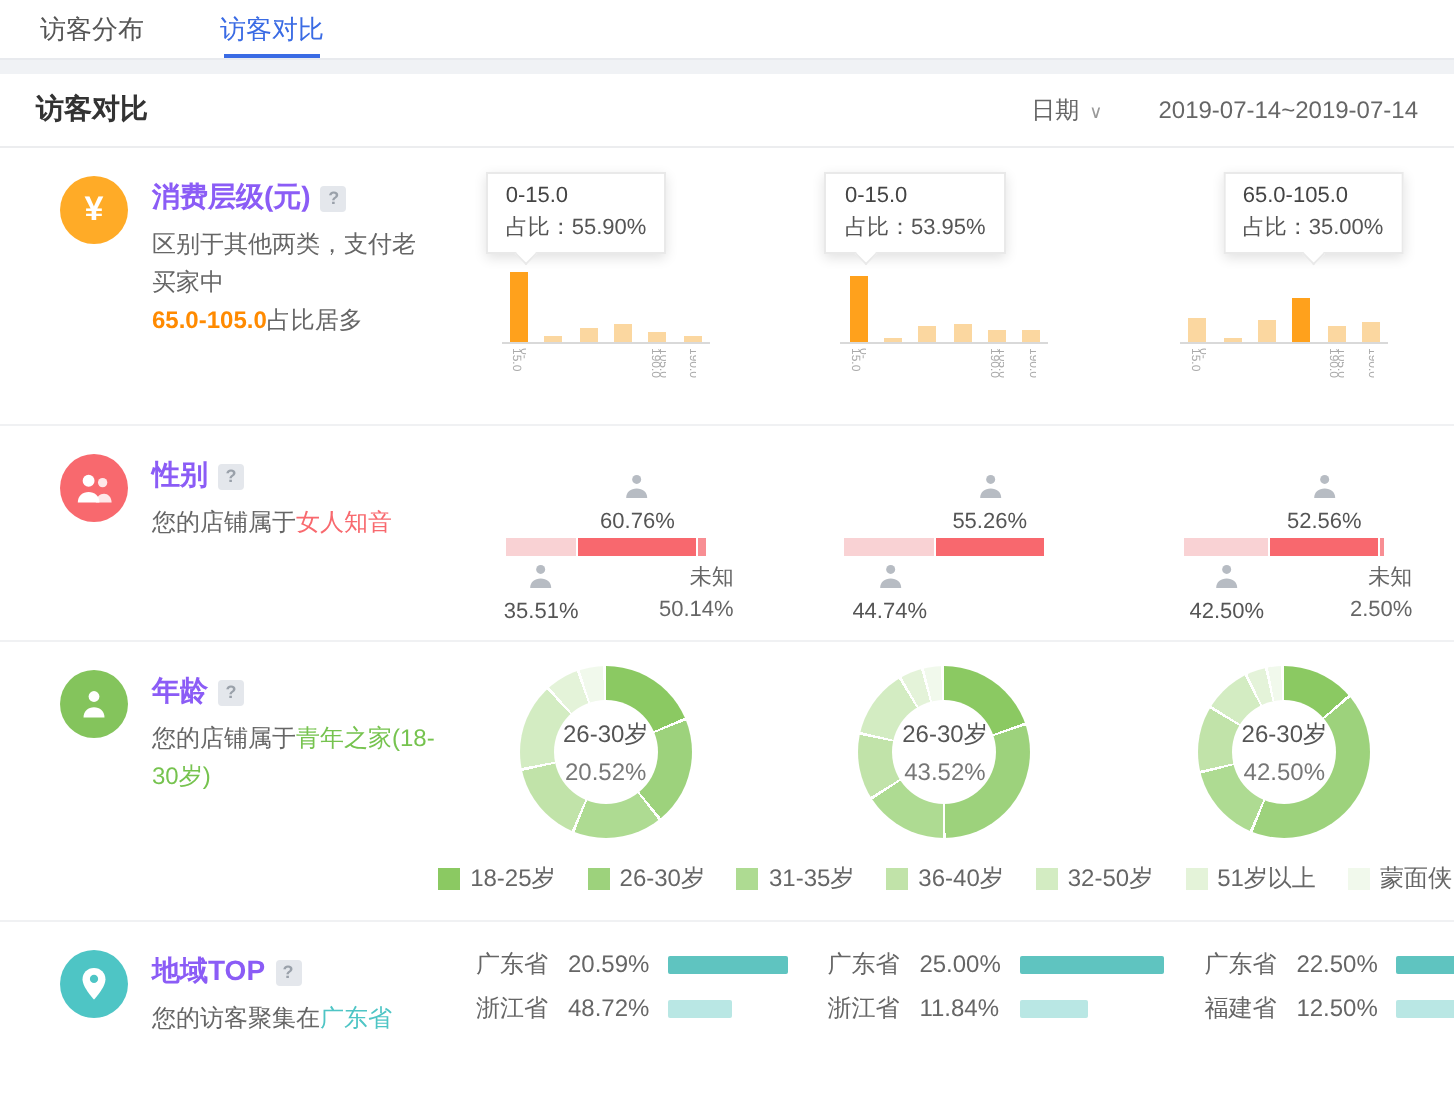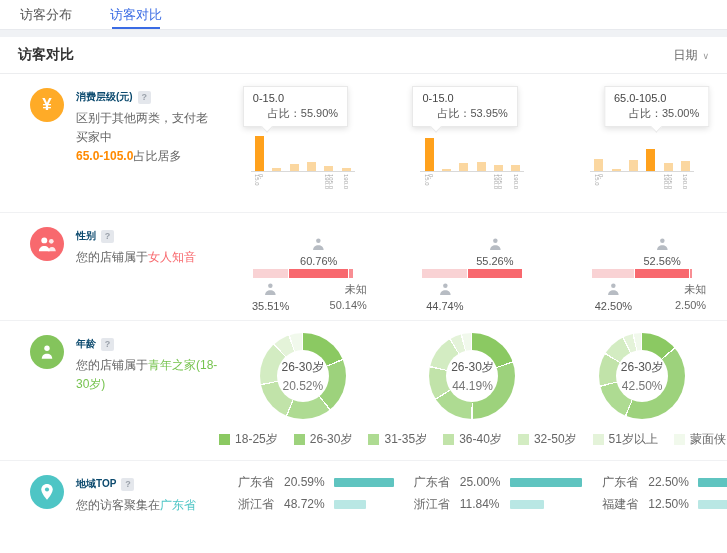--- a/index.html
+++ b/index.html
@@ -39,35 +39,35 @@
   .row-region { border-bottom:none; }
   .row-label { padding:14px 0 0 30px; display:flex; align-items:flex-start; }
   .row-icon { width:34px; height:34px; border-radius:50%; color:#fff; display:flex;
     align-items:center; justify-content:center; flex:none; }
   .row-icon.orange { background:#ffab27; font-size:17px; font-weight:bold; }
   .row-icon.red { background:#f8696e; }
   .row-icon.green { background:#84c45c; }
   .row-icon.teal { background:#4ec5c5; }
   .row-text { margin-left:12px; padding-top:2px; }
   .row-title-line { display:flex; align-items:center; margin-bottom:5px; }
-  .row-title { font-size:10px; font-weight:bold; color:#0c4a6e; }
+  .row-title { font-size:14px; font-weight:bold; color:#8b5cf6; }
   .row-desc { font-size:12px; color:#666; line-height:19px; }
   .hl-orange { color:#ff8a00; font-weight:bold; }
   .hl-red { color:#f8696e; }
   .hl-green { color:#76c34f; }
   .hl-teal { color:#4ec5c5; }
   .cell { position:relative; }
 
   
   .bar-wrap { position:relative; width:120px; margin:10px auto 0; height:120px; }
   .tooltip { position:absolute; top:2px; background:#fff; border:1px solid #e9e9e9;
     box-shadow:0 2px 6px rgba(0,0,0,.12); padding:5px 9px; font-size:11px; color:#555;
     white-space:nowrap; z-index:2; }
   .tip1 { color:#444; }
-  .tip2 { margin-top:2px;margin-left:15px; }
+  .tip2 { margin-top:2px; }
   .tip-arrow { width:8px; height:8px; background:#fff; border-right:1px solid #e9e9e9;
     border-bottom:1px solid #e9e9e9; transform:rotate(45deg); position:absolute; bottom:-5px; }
   .bar-plot { position:absolute; top:48px; left:8px; width:104px; height:40px;
     display:flex; align-items:flex-end; border-bottom:1px solid #d9d9d9; }
   .bar-slot { flex:1; position:relative; display:flex; justify-content:center; align-items:flex-end; height:100%; }
   .bar { width:9px; }
   .bar-axis-label { position:absolute; top:calc(100% + 3px); left:50%; transform:translateX(-50%);
     writing-mode:vertical-rl; font-size:6px; line-height:4px; color:#aaa; max-height:15px;
     overflow:hidden; white-space:normal; }
 
@@ -111,20 +111,21 @@
 </div>
 <div class="band"></div>
 
 <div class="panel">
   <div class="panel-header">
     <div class="panel-title">访客对比</div>
     <div class="date-area">
       <span>
         <span>日期</span><span class="caret">∨</span>
       </span>
+      <span class="date-range">2019-07-14~2019-07-14</span>
     </div>
   </div>
 
 
   <div class="row row-cons">
     <div class="row-label">
       <div class="row-icon orange">¥</div>
       <div class="row-text">
         <div class="row-title-line">
           <span class="row-title">消费层级(元)</span>
@@ -349,21 +350,21 @@
           <div class="donut-hole">
             <div class="donut-l1">26-30岁</div>
             <div class="donut-l2">20.52%</div>
           </div>
         </div>
       </div>
     <div class="cell">
         <div class="donut" style="background: conic-gradient(rgb(139, 201, 98) 0deg, rgb(139, 201, 98) 70deg, rgb(255, 255, 255) 70deg, rgb(255, 255, 255) 72deg, rgb(157, 210, 124) 72deg, rgb(157, 210, 124) 178.936deg, rgb(255, 255, 255) 178.936deg, rgb(255, 255, 255) 180.936deg, rgb(174, 219, 146) 180.936deg, rgb(174, 219, 146) 236.536deg, rgb(255, 255, 255) 236.536deg, rgb(255, 255, 255) 238.536deg, rgb(193, 227, 169) 238.536deg, rgb(193, 227, 169) 281.536deg, rgb(255, 255, 255) 281.536deg, rgb(255, 255, 255) 283.536deg, rgb(211, 236, 194) 283.536deg, rgb(211, 236, 194) 328.336deg, rgb(255, 255, 255) 328.336deg, rgb(255, 255, 255) 330.336deg, rgb(228, 243, 217) 330.336deg, rgb(228, 243, 217) 344.536deg, rgb(255, 255, 255) 344.536deg, rgb(255, 255, 255) 346.536deg, rgb(241, 249, 236) 346.536deg, rgb(241, 249, 236) 358deg, rgb(255, 255, 255) 358deg, rgb(255, 255, 255) 360deg);">
           <div class="donut-hole">
             <div class="donut-l1">26-30岁</div>
-            <div class="donut-l2">44.19%</div>
+            <div class="donut-l2">43.52%</div>
           </div>
         </div>
       </div>
     <div class="cell">
         <div class="donut" style="background: conic-gradient(rgb(139, 201, 98) 0deg, rgb(139, 201, 98) 48.4deg, rgb(255, 255, 255) 48.4deg, rgb(255, 255, 255) 50.4deg, rgb(157, 210, 124) 50.4deg, rgb(157, 210, 124) 201.4deg, rgb(255, 255, 255) 201.4deg, rgb(255, 255, 255) 203.4deg, rgb(174, 219, 146) 203.4deg, rgb(174, 219, 146) 255.4deg, rgb(255, 255, 255) 255.4deg, rgb(255, 255, 255) 257.4deg, rgb(193, 227, 169) 257.4deg, rgb(193, 227, 169) 300.4deg, rgb(255, 255, 255) 300.4deg, rgb(255, 255, 255) 302.4deg, rgb(211, 236, 194) 302.4deg, rgb(211, 236, 194) 332.8deg, rgb(255, 255, 255) 332.8deg, rgb(255, 255, 255) 334.8deg, rgb(228, 243, 217) 334.8deg, rgb(228, 243, 217) 347.2deg, rgb(255, 255, 255) 347.2deg, rgb(255, 255, 255) 349.2deg, rgb(241, 249, 236) 349.2deg, rgb(241, 249, 236) 358deg, rgb(255, 255, 255) 358deg, rgb(255, 255, 255) 360deg);">
           <div class="donut-hole">
             <div class="donut-l1">26-30岁</div>
             <div class="donut-l2">42.50%</div>
           </div>
         </div>

